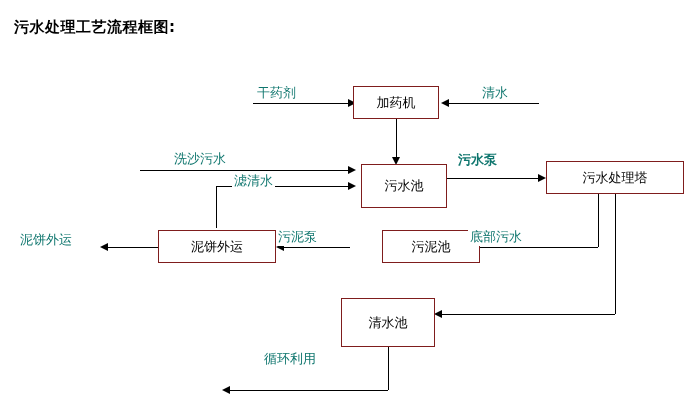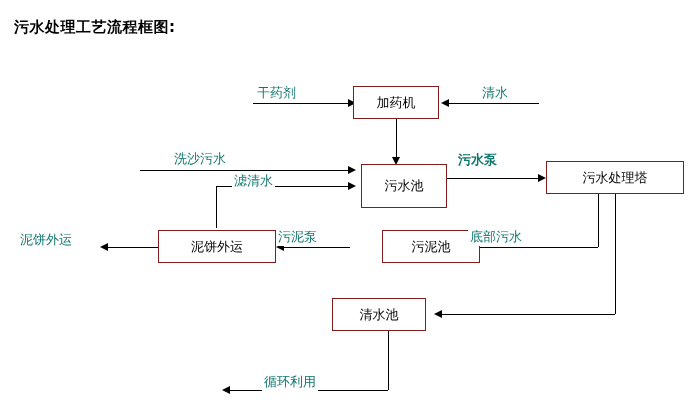--- a/index.html
+++ b/index.html
@@ -133,20 +133,20 @@
 
   <div class="edge-label" style="left:468px; top:228px;text-align:right;">底部污水</div>
   <div class="line v" style="left:598px; top:194px; height:53px;"></div>
   <div class="line h" style="left:440px; top:247px; width:158px;"></div>
   <div class="arrow left" style="left:436px; top:243px;"></div>
 
   <div class="line v" style="left:615px; top:194px; height:120px;"></div>
   <div class="line h" style="left:438px; top:314px; width:177px;"></div>
   <div class="arrow left" style="left:434px; top:310px;"></div>
 
-  <div class="node" style="left:332px; top:298px; width:94px; height:33px;">清水池</div>
+  <div class="node" style="left:341px; top:298px; width:94px; height:49px;">清水池</div>
 
-  <div class="edge-label" style="left:262px; top:373px;text-align:center;">循环利用</div>
+  <div class="edge-label" style="left:262px; top:350px;text-align:center;">循环利用</div>
   <div class="line v" style="left:388px; top:331px; height:59px;"></div>
   <div class="line h" style="left:228px; top:390px; width:160px;"></div>
   <div class="arrow left" style="left:222px; top:386px;"></div>
 
 </div>
 
 </body></html>

